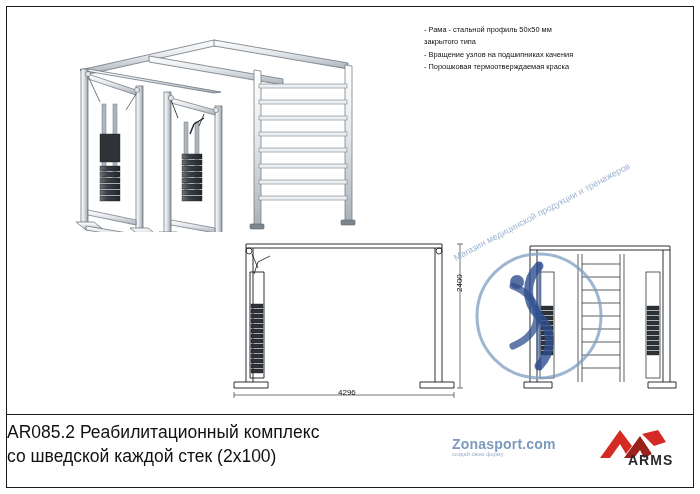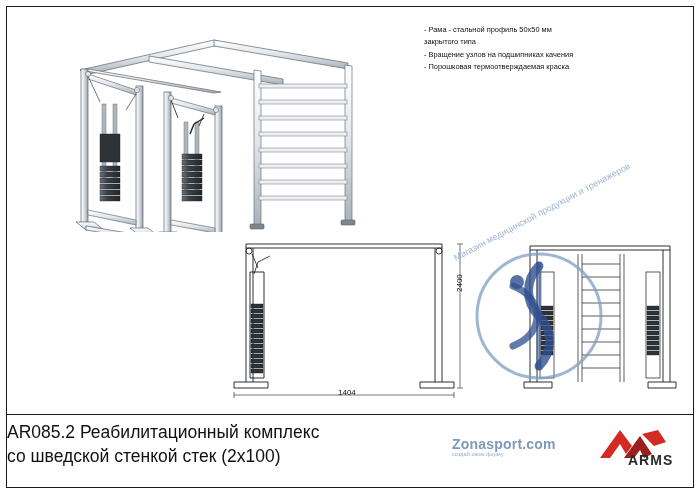--- a/index.html
+++ b/index.html
@@ -302,21 +302,21 @@
     <g stroke="#15181c" stroke-width="0.6" fill="none">
       <path d="M232,12 L232,156"></path>
       <path d="M229,12 L235,12"></path>
       <path d="M229,156 L235,156"></path>
       <path d="M6,163 L226,163"></path>
       <path d="M6,160 L6,166"></path>
       <path d="M226,160 L226,166"></path>
     </g>
   </svg>
   <div class="dim-v">2400</div>
-  <div class="dim-h">1404</div>
+  <div class="dim-h">4296</div>
 
   <svg class="front" viewBox="0 0 160 170">
     <g stroke="#15181c" stroke-width="0.9" fill="none">
       <path d="M10,14 L150,14"></path>
       <path d="M10,18 L150,18"></path>
       <path d="M10,14 L10,150"></path>
       <path d="M17,18 L17,150"></path>
       <path d="M143,18 L143,150"></path>
       <path d="M150,14 L150,150"></path>
       <path d="M4,150 L32,150 L32,156 L4,156 Z"></path>
@@ -390,15 +390,15 @@
   <svg class="arms" viewBox="0 0 78 46">
     <path d="M4,34 L24,6 L36,22 L30,30 L24,20 L14,34 Z" fill="#d32b24"></path>
     <path d="M28,34 L44,12 L56,30 L48,34 L44,26 L38,34 Z" fill="#9b1f1a"></path>
     <path d="M46,10 L62,6 L70,18 L58,22 Z" fill="#d32b24"></path>
   </svg>
   <div class="arms-word">ARMS</div>
 
   <div class="cap-rule"></div>
   <div class="caption">
     <div>AR085.2 Реабилитационный комплекс</div>
-    <div>со шведской стенкой стек (2х100)</div>
+    <div>со шведской каждой стек (2х100)</div>
   </div>
 </div>
 
 </body></html>

